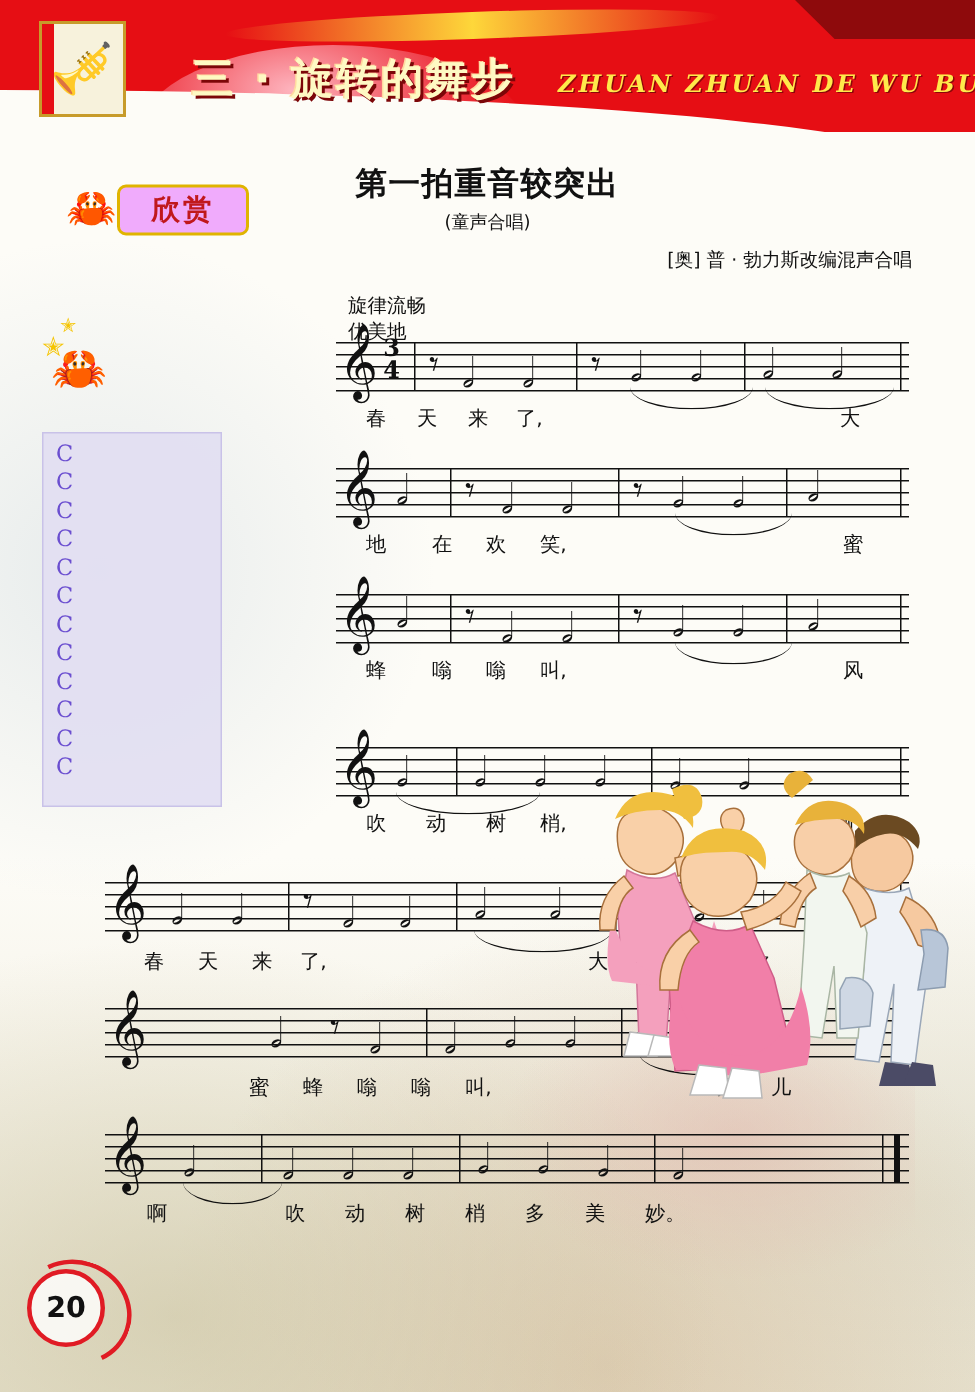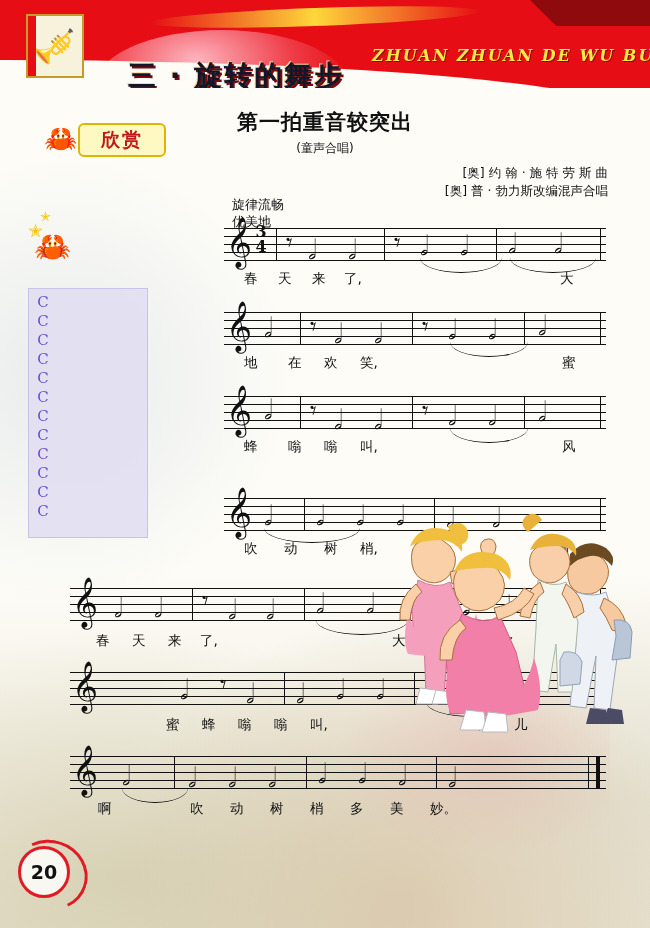--- a/index.html
+++ b/index.html
@@ -71,42 +71,41 @@
   #emblem .tuba {
     font-size:34px; line-height:1; color:#b8860b;
   }
   #emblem .red-stripe {
     position:absolute; left:0; top:0; width:8px; height:100%;
     background:#e60e14;
   }
   #title-cn {
     position:absolute; left:128px; top:34px;
     font-family:"DejaVu Sans", sans-serif;
-    font-size:28px; font-weight:bold; color:#0f172a;
+    font-size:28px; font-weight:bold; color:#fef9c3;
     letter-spacing:2px;
     text-shadow:2px 2px 0 #7c0608, -1px -1px 0 #ffd9a0;
     white-space:nowrap;
-    margin-top:23px;
   }
   #title-py {
     position:absolute; left:372px; top:46px;
     font-family:"DejaVu Serif", serif;
     font-size:16px; font-style:italic; font-weight:bold;
     color:#ffe94a; letter-spacing:2px;
     text-shadow:1px 1px 0 #8a0608;
     white-space:nowrap;
   }
 
   
   #appreciate {
     position:absolute; left:44px; top:122px; width:120px; height:34px;
   }
   #appreciate .pill {
     position:absolute; left:34px; top:1px; width:84px; height:30px;
-    background:#fef9c3;
+    background:#f0abfc;
     border:2px solid #e0b400;
     border-radius:6px;
     display:flex; align-items:center; justify-content:center;
     font-family:"DejaVu Sans", sans-serif;
     font-size:19px; font-weight:bold; color:#c0181c;
     letter-spacing:2px;
   }
   #appreciate .crab {
     position:absolute; left:0; top:0; font-size:27px; line-height:34px;
     filter:saturate(1.3);
@@ -257,21 +256,20 @@
   </div>
 
   <div id="appreciate">
     <span class="crab">🦀</span>
     <span class="pill">欣赏</span>
   </div>
 
   <div id="song-title">第一拍重音较突出</div>
   <div id="song-sub">(童声合唱)</div>
   <div id="credits">
-    <div>[奥] 约 翰 · 施 特 劳 斯 曲</div>
     <div>[奥] 普 · 勃力斯改编混声合唱</div>
   </div>
   <div id="section-label">
     <div>旋律流畅</div>
     <div>优美地</div>
   </div>
 
   <div id="starcrab">
     <span class="star">✭</span>
     <span class="star2">✭</span>

